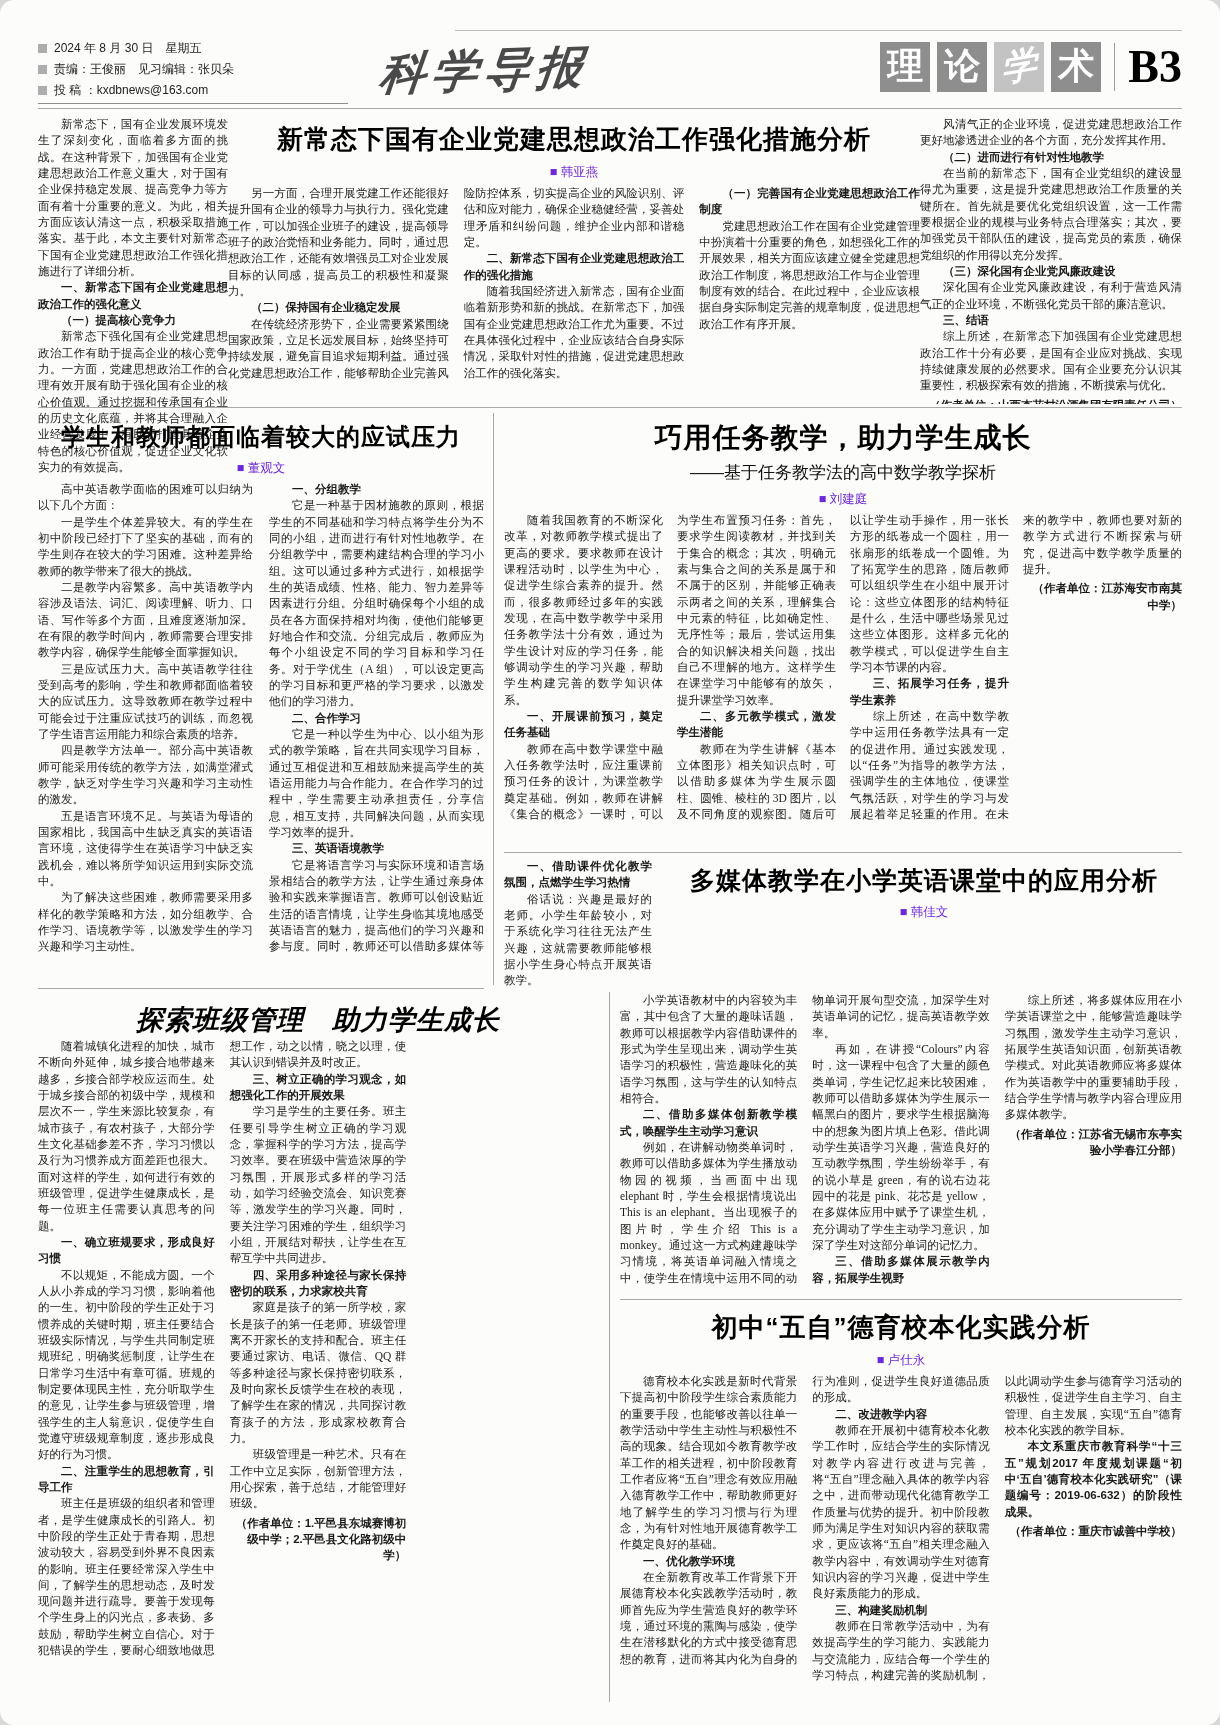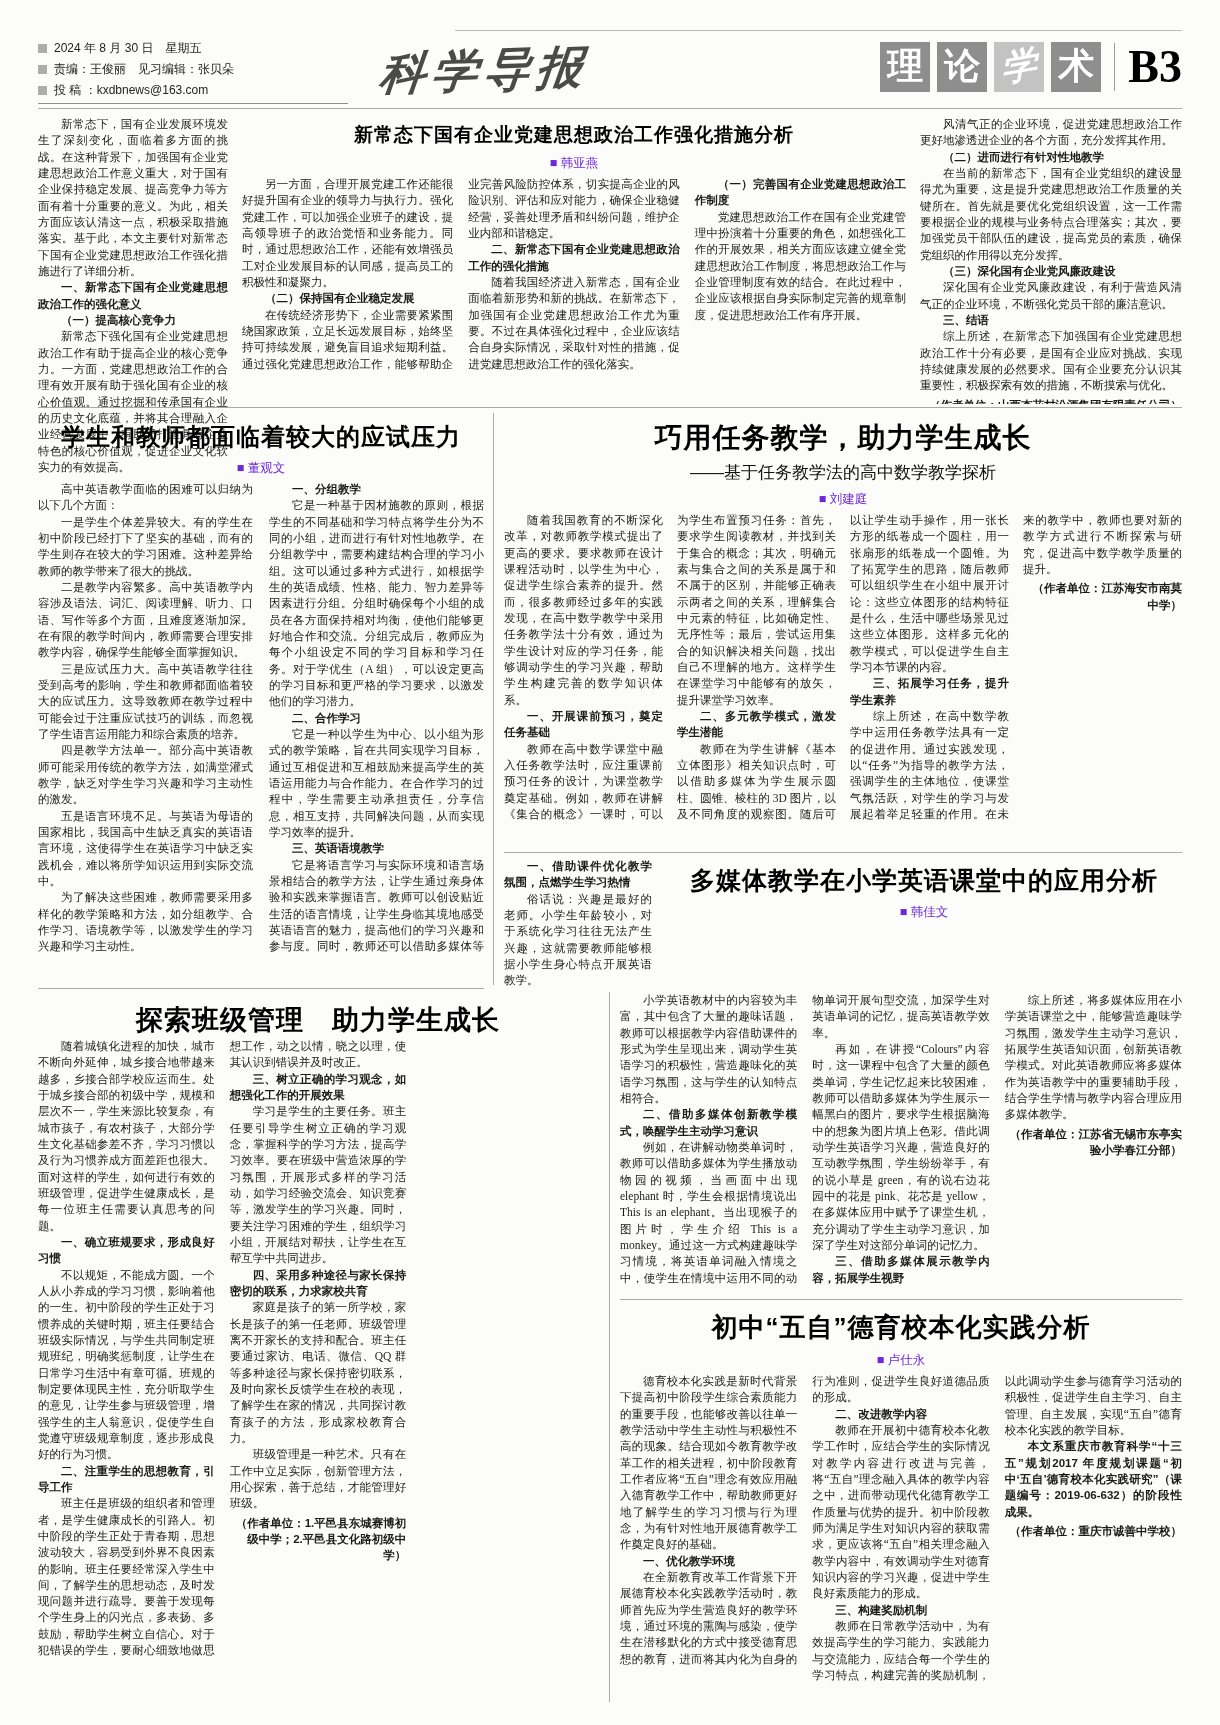--- a/index.html
+++ b/index.html
@@ -1,18 +1,18 @@
 <!DOCTYPE html>
 <html><head>
 <meta charset="utf-8">
 <style>
   *{box-sizing:border-box;}
   html,body{margin:0;padding:0;background:#d8d8d8;}
   .page{position:relative;width:1220px;height:1725px;margin:0 auto;background:#fcfcfa;
-        font-family:"Liberation Serif","DejaVu Serif",serif;color:#1a1a1a;overflow:hidden;}
+        font-family:"Liberation Serif","DejaVu Serif",serif;color:#1a1a1a;overflow:hidden;border-radius:14px;}
   .abs{position:absolute;}
   .hrule{position:absolute;height:0;border-top:1px solid #a9a9a9;}
   .vrule{position:absolute;width:0;border-left:1px solid #a9a9a9;}
   
   .mast-left{position:absolute;left:38px;top:38px;width:310px;font-family:"Liberation Sans","DejaVu Sans",sans-serif;
              font-size:12px;line-height:1.75;color:#222;}
   .mast-row{display:flex;align-items:center;gap:7px;}
   .mast-row:last-child{border-bottom:1px solid #8f8f8f;padding-bottom:2px;}
   .sq{display:inline-block;width:9px;height:9px;background:#adadad;flex:0 0 auto;}
   .logo{position:absolute;left:380px;top:40px;font-family:"DejaVu Serif",serif;font-style:italic;
@@ -70,29 +70,29 @@
     <div class="sec-box">论</div>
     <div class="sec-box light">
         <span>学</span>
       </div>
     <div class="sec-box">术</div>
     <div class="sec-sep"></div>
     <div class="page-no">B3</div>
   </div>
   <div class="hrule" style="left:38px;top:108px;width:1144px;"></div>
 
-  <div class="abs" style="left:38px;top:116px;width:1144px;height:288px;display:flex;gap:14px;">
+  <div class="abs" style="left:38px;top:116px;width:1144px;height:288px;display:flex;">
     <div class="body-txt" style="width:190px;flex:0 0 auto;">
       <p class="p">新常态下，国有企业发展环境发生了深刻变化，面临着多方面的挑战。在这种背景下，加强国有企业党建思想政治工作意义重大，对于国有企业保持稳定发展、提高竞争力等方面有着十分重要的意义。为此，相关方面应该认清这一点，积极采取措施落实。基于此，本文主要针对新常态下国有企业党建思想政治工作强化措施进行了详细分析。</p>
       <p class="h">一、新常态下国有企业党建思想政治工作的强化意义</p>
       <p class="h">（一）提高核心竞争力</p>
       <p class="p">新常态下强化国有企业党建思想政治工作有助于提高企业的核心竞争力。一方面，党建思想政治工作的合理有效开展有助于强化国有企业的核心价值观。通过挖掘和传承国有企业的历史文化底蕴，并将其合理融入企业经营发展中，有助于打造具有企业特色的核心价值观，促进企业文化软实力的有效提高。</p>
     </div>
     <div style="flex:1 1 auto;min-width:0;">
-      <h1 class="title" style="font-size:19px;margin-top:6px;">新常态下国有企业党建思想政治工作强化措施分析</h1>
+      <h1 class="title" style="font-size:26px;margin-top:6px;">新常态下国有企业党建思想政治工作强化措施分析</h1>
       <div class="byline">■ 韩亚燕</div>
       <div class="cols c3 body-txt" style="height:198px;">
         <p class="p">另一方面，合理开展党建工作还能很好提升国有企业的领导力与执行力。强化党建工作，可以加强企业班子的建设，提高领导班子的政治觉悟和业务能力。同时，通过思想政治工作，还能有效增强员工对企业发展目标的认同感，提高员工的积极性和凝聚力。</p>
         <p class="h">（二）保持国有企业稳定发展</p>
         <p class="p">在传统经济形势下，企业需要紧紧围绕国家政策，立足长远发展目标，始终坚持可持续发展，避免盲目追求短期利益。通过强化党建思想政治工作，能够帮助企业完善风险防控体系，切实提高企业的风险识别、评估和应对能力，确保企业稳健经营，妥善处理矛盾和纠纷问题，维护企业内部和谐稳定。</p>
         <p class="h">二、新常态下国有企业党建思想政治工作的强化措施</p>
         <p class="p">随着我国经济进入新常态，国有企业面临着新形势和新的挑战。在新常态下，加强国有企业党建思想政治工作尤为重要。不过在具体强化过程中，企业应该结合自身实际情况，采取针对性的措施，促进党建思想政治工作的强化落实。</p>
         <p class="h">（一）完善国有企业党建思想政治工作制度</p>
         <p class="p">党建思想政治工作在国有企业党建管理中扮演着十分重要的角色，如想强化工作的开展效果，相关方面应该建立健全党建思想政治工作制度，将思想政治工作与企业管理制度有效的结合。在此过程中，企业应该根据自身实际制定完善的规章制度，促进思想政治工作有序开展。</p>
       </div>
@@ -166,21 +166,21 @@
     <p class="h">二、借助多媒体创新教学模式，唤醒学生主动学习意识</p>
     <p class="p">例如，在讲解动物类单词时，教师可以借助多媒体为学生播放动物园的视频，当画面中出现 elephant 时，学生会根据情境说出 This is an elephant。当出现猴子的图片时，学生介绍 This is a monkey。通过这一方式构建趣味学习情境，将英语单词融入情境之中，使学生在情境中运用不同的动物单词开展句型交流，加深学生对英语单词的记忆，提高英语教学效率。</p>
     <p class="p">再如，在讲授“Colours”内容时，这一课程中包含了大量的颜色类单词，学生记忆起来比较困难，教师可以借助多媒体为学生展示一幅黑白的图片，要求学生根据脑海中的想象为图片填上色彩。借此调动学生英语学习兴趣，营造良好的互动教学氛围，学生纷纷举手，有的说小草是 green，有的说右边花园中的花是 pink、花芯是 yellow，在多媒体应用中赋予了课堂生机，充分调动了学生主动学习意识，加深了学生对这部分单词的记忆力。</p>
     <p class="h">三、借助多媒体展示教学内容，拓展学生视野</p>
     <p class="p">综上所述，将多媒体应用在小学英语课堂之中，能够营造趣味学习氛围，激发学生主动学习意识，拓展学生英语知识面，创新英语教学模式。对此英语教师应将多媒体作为英语教学中的重要辅助手段，结合学生学情与教学内容合理应用多媒体教学。</p>
     <p class="attr">（作者单位：江苏省无锡市东亭实验小学春江分部）</p>
   </div>
   <div class="hrule" style="left:620px;top:1299px;width:562px;"></div>
 
   <div class="abs" style="left:38px;top:992px;width:560px;height:710px;">
-    <h2 class="title" style="font-size:27px;margin-top:10px;">探索班级管理　助力学生成长</h2>
+    <h2 class="title" style="font-size:27px;margin-top:10px;font-style:italic;">探索班级管理　助力学生成长</h2>
     <div class="cols c3 body-txt" style="height:622px;">
       <p class="p">随着城镇化进程的加快，城市不断向外延伸，城乡接合地带越来越多，乡接合部学校应运而生。处于城乡接合部的初级中学，规模和层次不一，学生来源比较复杂，有城市孩子，有农村孩子，大部分学生文化基础参差不齐，学习习惯以及行为习惯养成方面差距也很大。面对这样的学生，如何进行有效的班级管理，促进学生健康成长，是每一位班主任需要认真思考的问题。</p>
       <p class="h">一、确立班规要求，形成良好习惯</p>
       <p class="p">不以规矩，不能成方圆。一个人从小养成的学习习惯，影响着他的一生。初中阶段的学生正处于习惯养成的关键时期，班主任要结合班级实际情况，与学生共同制定班规班纪，明确奖惩制度，让学生在日常学习生活中有章可循。班规的制定要体现民主性，充分听取学生的意见，让学生参与班级管理，增强学生的主人翁意识，促使学生自觉遵守班级规章制度，逐步形成良好的行为习惯。</p>
       <p class="h">二、注重学生的思想教育，引导工作</p>
       <p class="p">班主任是班级的组织者和管理者，是学生健康成长的引路人。初中阶段的学生正处于青春期，思想波动较大，容易受到外界不良因素的影响。班主任要经常深入学生中间，了解学生的思想动态，及时发现问题并进行疏导。要善于发现每个学生身上的闪光点，多表扬、多鼓励，帮助学生树立自信心。对于犯错误的学生，要耐心细致地做思想工作，动之以情，晓之以理，使其认识到错误并及时改正。</p>
       <p class="h">三、树立正确的学习观念，如想强化工作的开展效果</p>
       <p class="p">学习是学生的主要任务。班主任要引导学生树立正确的学习观念，掌握科学的学习方法，提高学习效率。要在班级中营造浓厚的学习氛围，开展形式多样的学习活动，如学习经验交流会、知识竞赛等，激发学生的学习兴趣。同时，要关注学习困难的学生，组织学习小组，开展结对帮扶，让学生在互帮互学中共同进步。</p>
       <p class="h">四、采用多种途径与家长保持密切的联系，力求家校共育</p>
       <p class="p">家庭是孩子的第一所学校，家长是孩子的第一任老师。班级管理离不开家长的支持和配合。班主任要通过家访、电话、微信、QQ 群等多种途径与家长保持密切联系，及时向家长反馈学生在校的表现，了解学生在家的情况，共同探讨教育孩子的方法，形成家校教育合力。</p>

